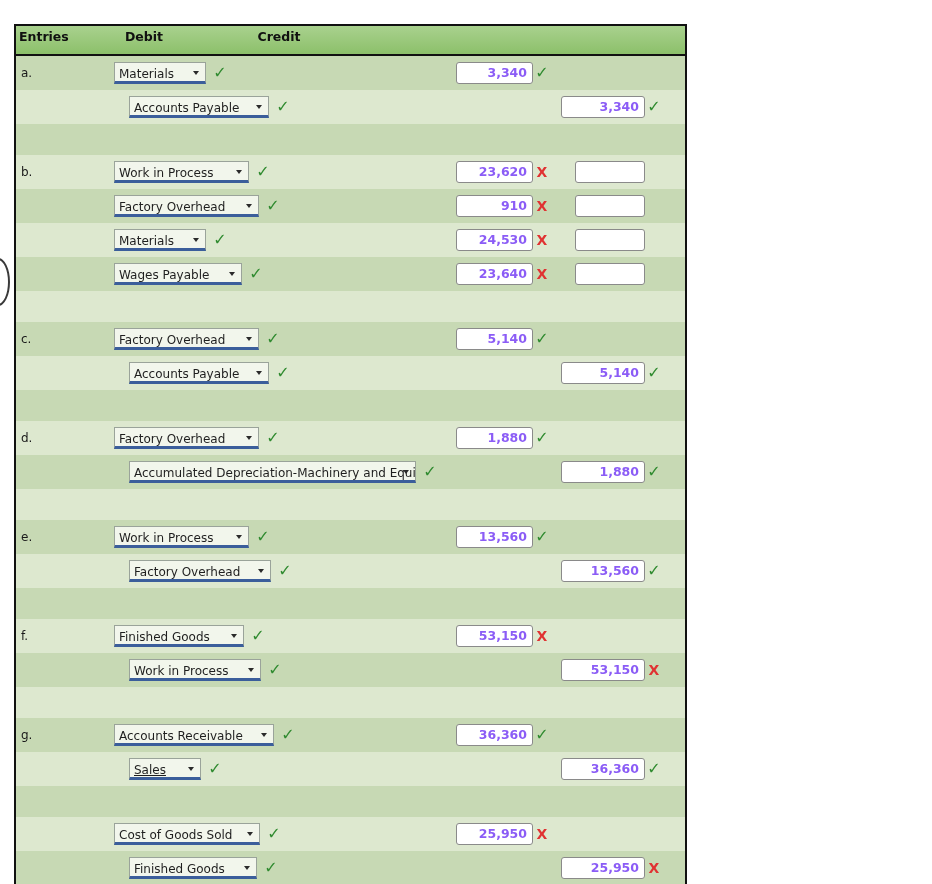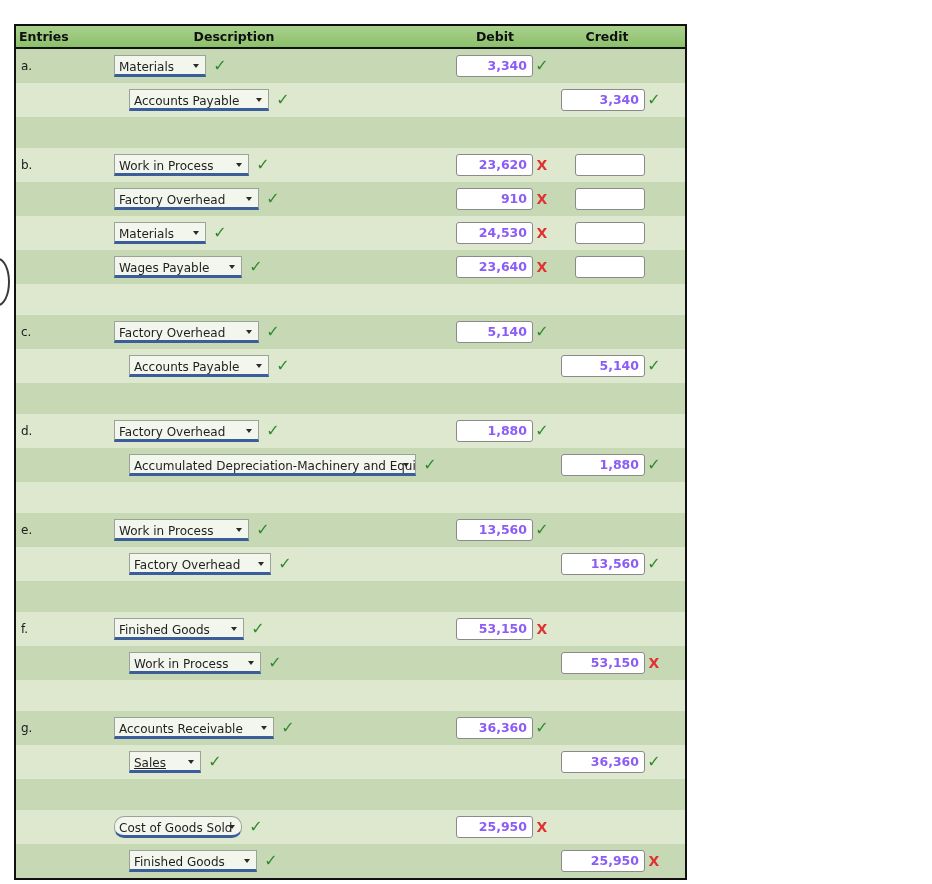--- a/index.html
+++ b/index.html
@@ -34,24 +34,25 @@
     width: 673px;
     border: 2px solid #111111;
     border-top-width: 2px;
     box-sizing: border-box;
     background: #c7d9b4;
   }
 
   
   .thead {
     display: flex;
-    height: 23px;
+    height: 30px;
     background: linear-gradient(to bottom, #a9d18e 0%, #8cc06a 100%);
     border-bottom: 2px solid #111111;
     box-sizing: border-box;
+    gap: 23px;
   }
   .th {
     font-size: 12.5px;
     font-weight: bold;
     color: #101010;
     line-height: 21px;
     box-sizing: border-box;
   }
   .th-entries   { width: 49px; padding-left: 3px; text-align: left; }
   .th-desc      { flex: 1; text-align: center; padding-right: 36px; }
@@ -161,21 +162,20 @@
 </style>
 </head>
 <body>
 
 <div class="left-arc"></div>
 
 <div class="journal-table">
 
   <div class="thead">
     <div class="th th-entries">Entries</div>
-    <div class="th th-desc">Description</div>
     <div class="th th-debit">Debit</div>
     <div class="th th-credit">Credit</div>
     <div class="th th-pad"></div>
   </div>
 
   <div id="rows-container">
       <div class="row dark">
         <div class="cell-entry">a.</div>
         <div class="cell-desc">
           <div class="acct indent-1" style="width: 92px;">
@@ -470,21 +470,21 @@
         <div class="cell-amt">
           <div class="amt credit">36,360</div>
           <span class="mark ok">✓</span>
         </div>
         <div class="cell-pad"></div>
       </div>
       <div class="row dark spacer"></div>
       <div class="row light">
         <div class="cell-entry"></div>
         <div class="cell-desc">
-          <div class="acct indent-1" style="width: 128px; border-radius: 10px;">
+          <div class="acct indent-1" style="width: 146px;">
             <span>Cost of Goods Sold</span>
             <span class="caret"></span>
           </div>
           <span class="mark ok mark-desc">✓</span>
         </div>
         <div class="cell-amt">
           <div class="amt debit">25,950</div>
           <span class="mark bad">X</span>
         </div>
         <div class="cell-amt">

